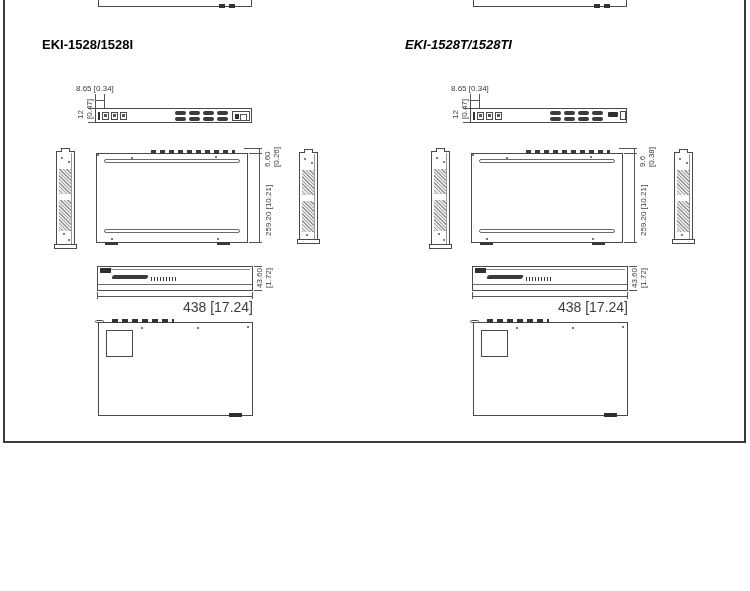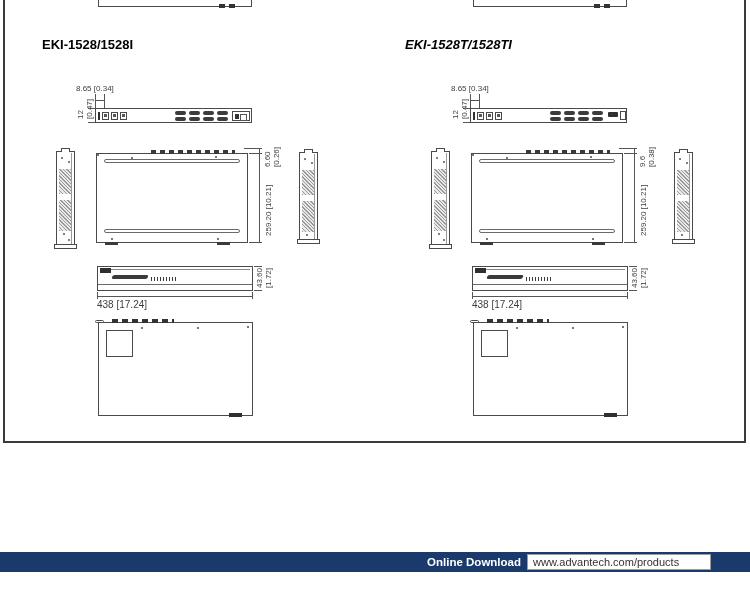--- a/index.html
+++ b/index.html
@@ -99,21 +99,21 @@
   .rv-cable { position:absolute; left:14px; top:8px; width:36px; height:4px; background:#3a3a3a;
               border-radius:2px; transform:skewX(-20deg); }
   .rv-hatch { position:absolute; left:53px; top:10px; width:26px; height:4px;
               background:repeating-linear-gradient(90deg,#3a3a3a 0,#3a3a3a 1px,transparent 1px,transparent 3px); }
   .rv-ext-t{left:254px;top:266px;width:8px;height:1px}
   .rv-ext-b{left:254px;top:290px;width:8px;height:1px}
   .vw-rear-h{left:256px;top:264px}
   .rv-dimline{left:97px;top:296px;width:156px;height:1px}
   .rv-tick-l{left:97px;top:292px;width:1px;height:7px}
   .rv-tick-r{left:252px;top:292px;width:1px;height:7px}
-  .dim-width{left:97px;top:299px;width:156px;text-align:left;font-size:10px}
+  .dim-width{left:97px;top:299px;width:156px;text-align:right;font-size:14px}
 
   
   .bottom-view { position:absolute; left:98px; top:322px; width:155px; height:94px;
                  border:1px solid #4a4a4a; background:#fff; }
   .bv-conn { position:absolute; left:13px; top:-4px; width:62px; height:4px;
              background:repeating-linear-gradient(90deg,#333 0,#333 6px,transparent 6px,transparent 10px); }
   .bv-nub { position:absolute; left:-4px; top:-3px; width:9px; height:3px; border:1px solid #4a4a4a;
             border-radius:2px; background:#fff; }
   .bv-square { position:absolute; left:7px; top:7px; width:27px; height:27px; border:1px solid #4a4a4a; }
   .bv-dots { position:absolute; left:42px; top:4px; width:2px; height:2px; background:#4a4a4a; border-radius:50%;
@@ -343,20 +343,14 @@
 
     <div class="bottom-view">
       <div class="bv-conn"></div>
       <div class="bv-nub"></div>
       <div class="bv-square"></div>
       <div class="bv-dots"></div>
       <div class="bv-bmark"></div>
     </div>
   </section>
 
-  <div class="footer-bar">
-    <span class="dl-label">Online Download</span>
-    <div class="dl-box">
-      <span>www.advantech.com/products</span>
-    </div>
-  </div>
 
 </div>
 
 </body></html>

